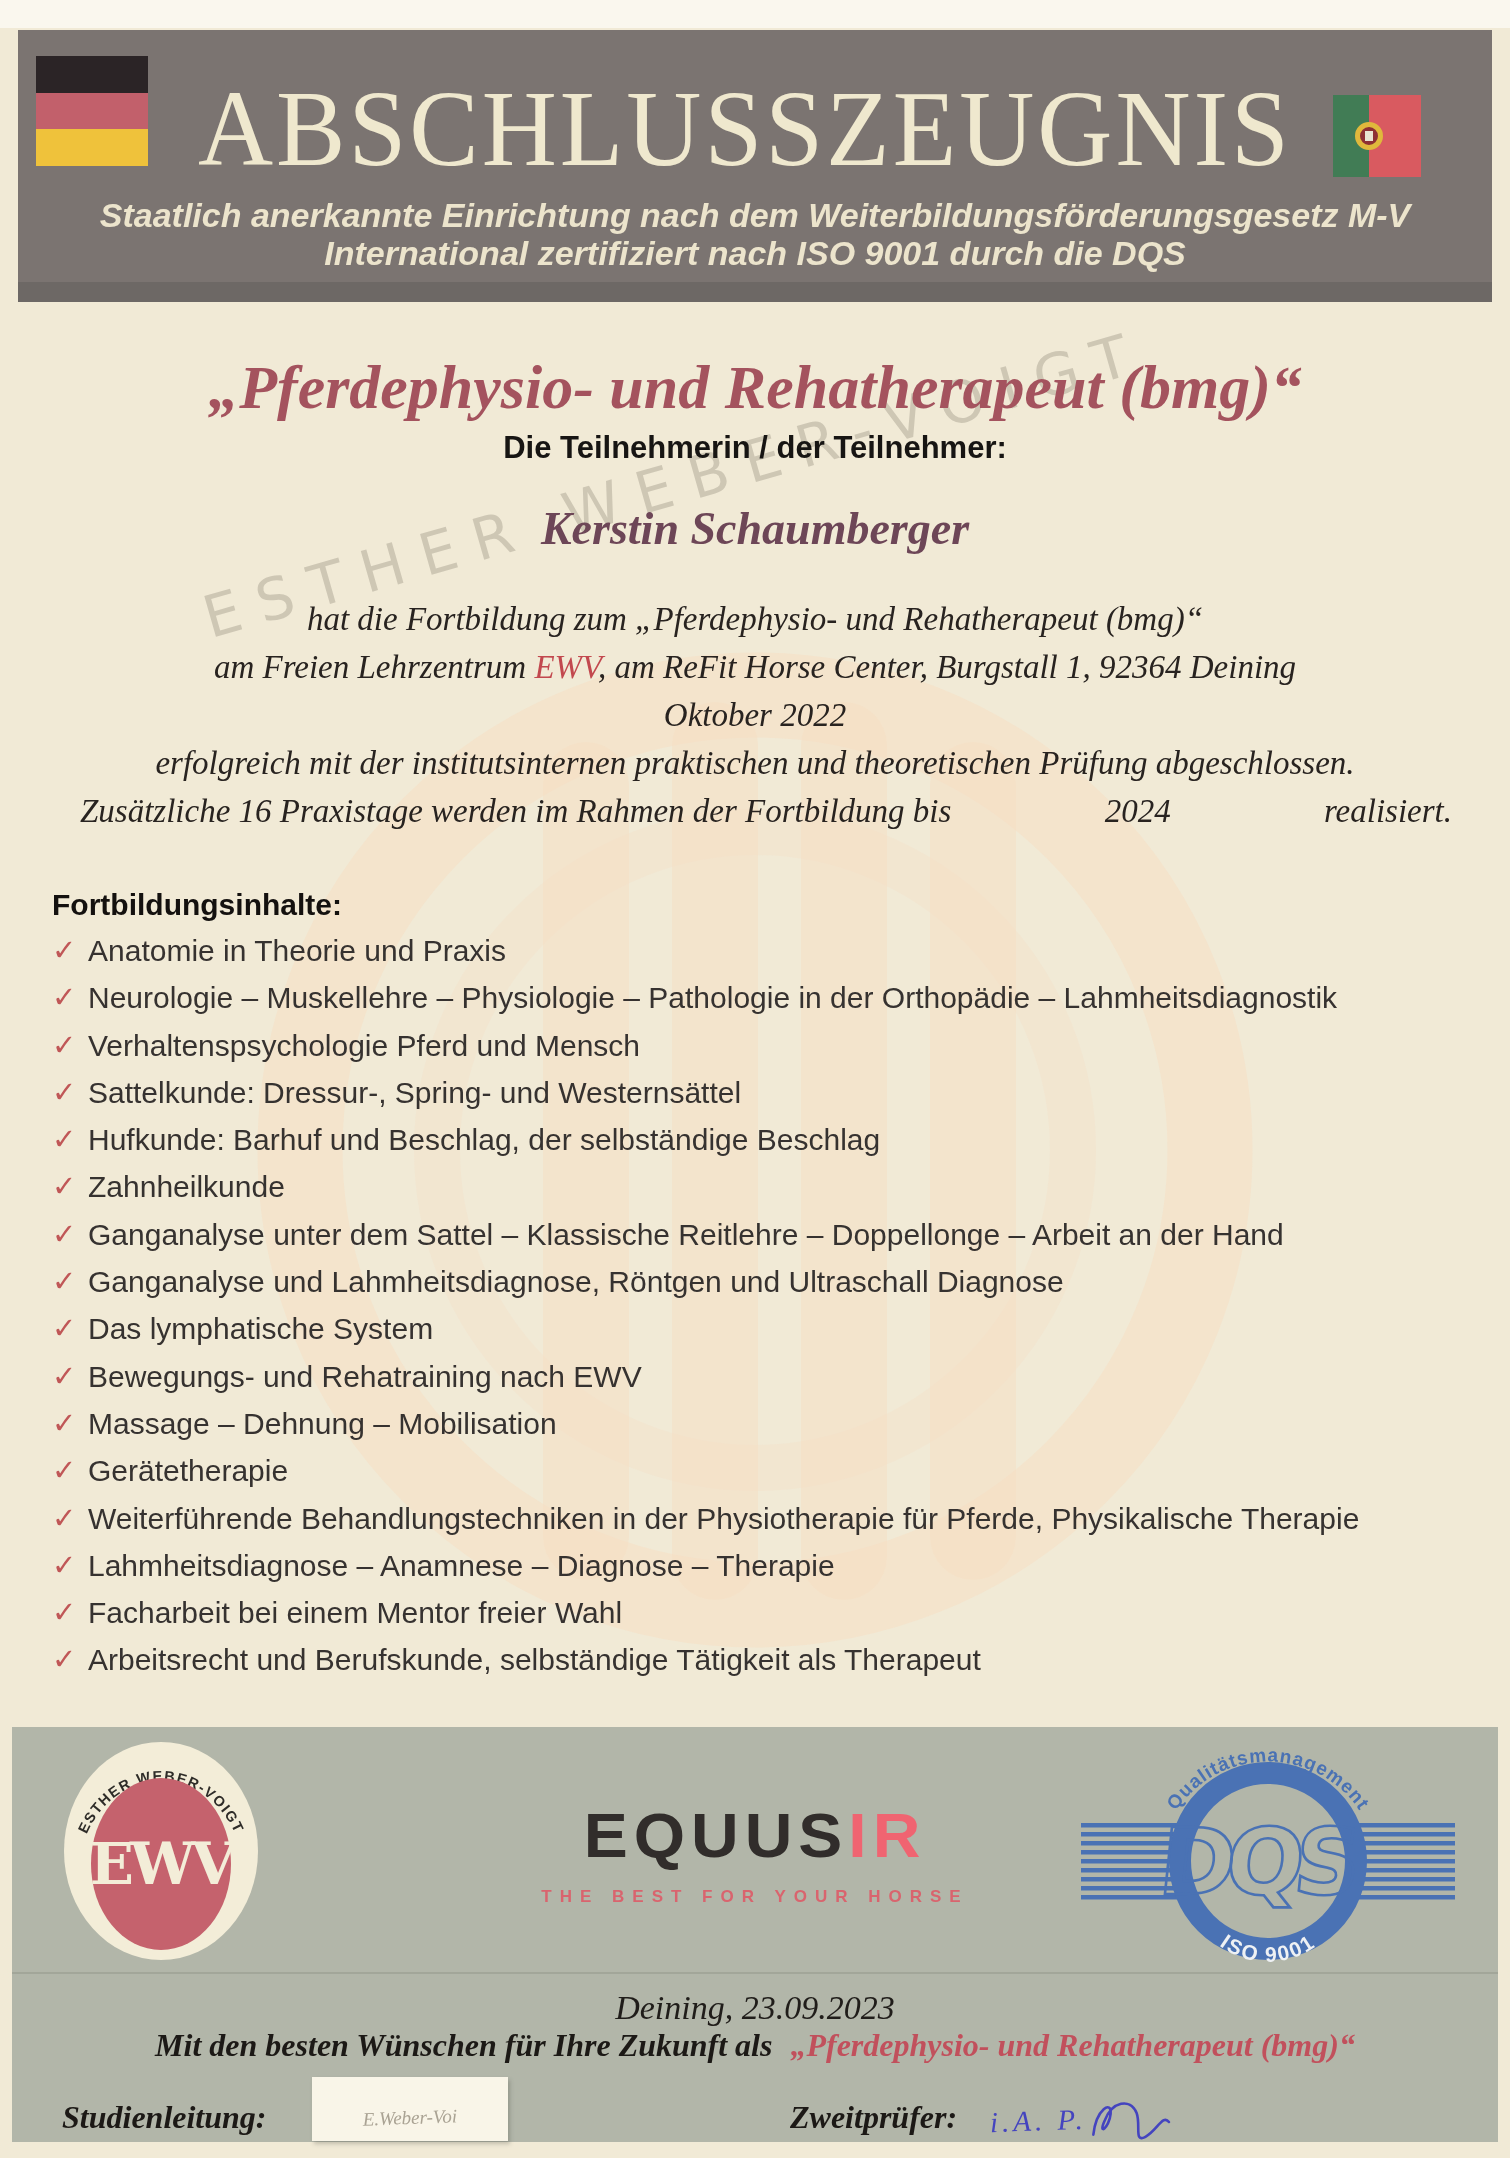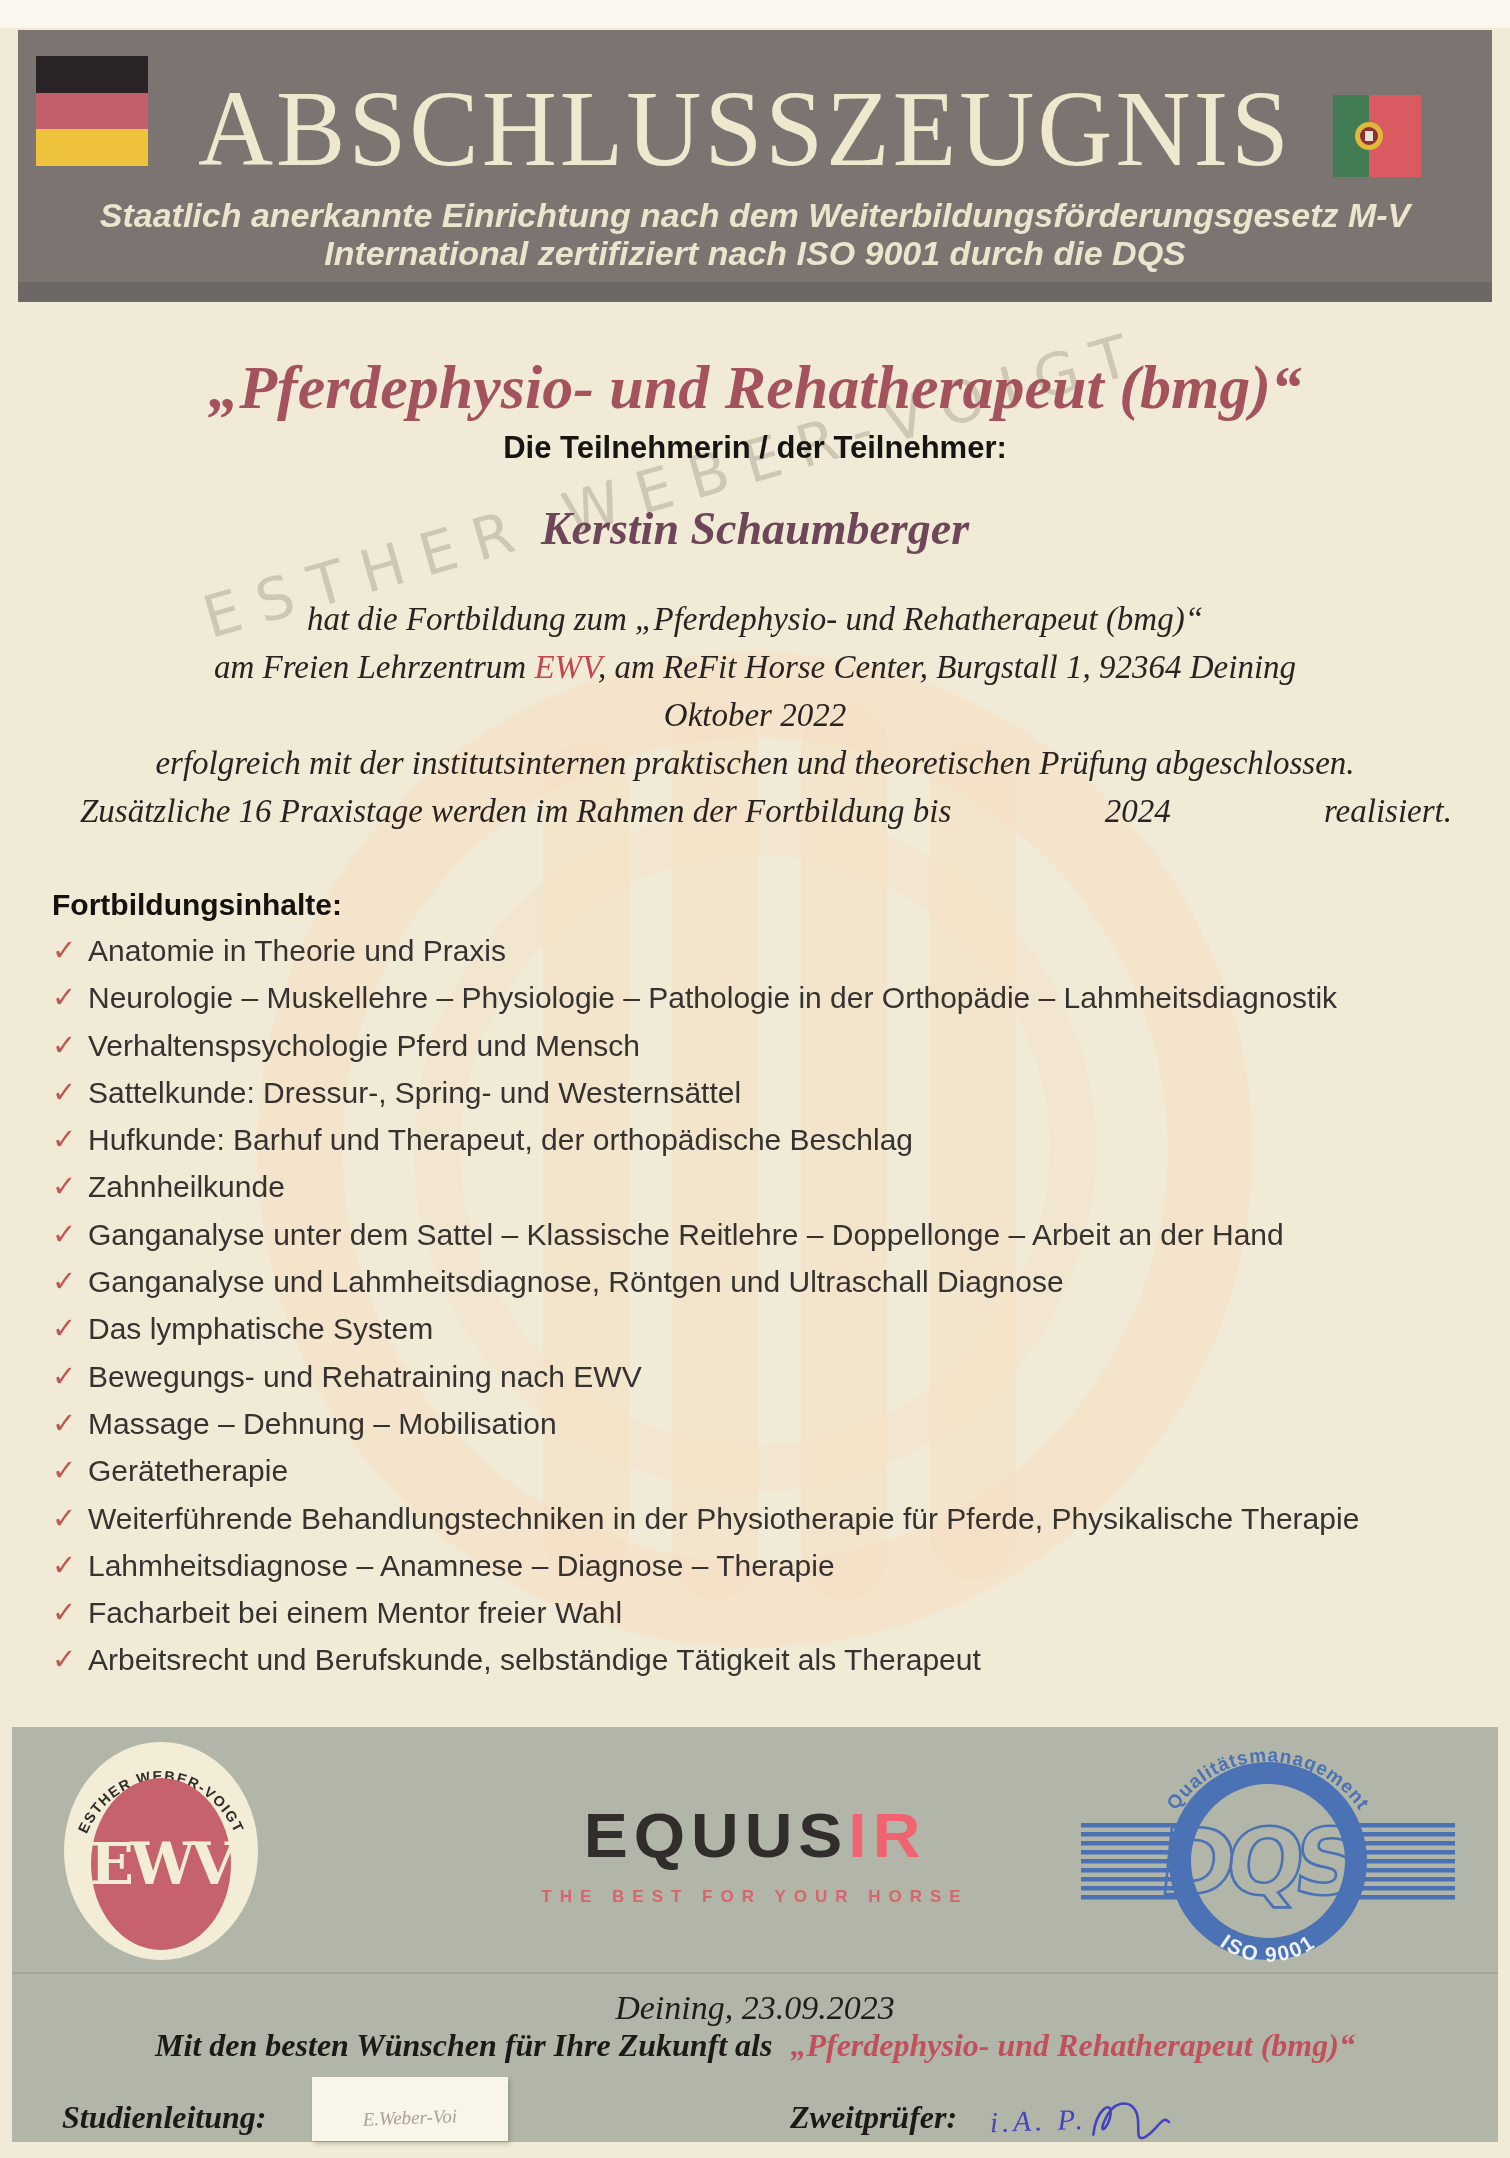--- a/index.html
+++ b/index.html
@@ -145,21 +145,21 @@
       <span class="li-text">Verhaltenspsychologie Pferd und Mensch</span>
     </div>
 
     <div class="li">
       <span class="check">✓</span>
       <span class="li-text">Sattelkunde: Dressur-, Spring- und Westernsättel</span>
     </div>
 
     <div class="li">
       <span class="check">✓</span>
-      <span class="li-text">Hufkunde: Barhuf und Therapeut, der orthopädische Beschlag</span>
+      <span class="li-text">Hufkunde: Barhuf und Beschlag, der selbständige Beschlag</span>
     </div>
 
     <div class="li">
       <span class="check">✓</span>
       <span class="li-text">Zahnheilkunde</span>
     </div>
 
     <div class="li">
       <span class="check">✓</span>
       <span class="li-text">Ganganalyse unter dem Sattel – Klassische Reitlehre – Doppellonge – Arbeit an der Hand</span>

